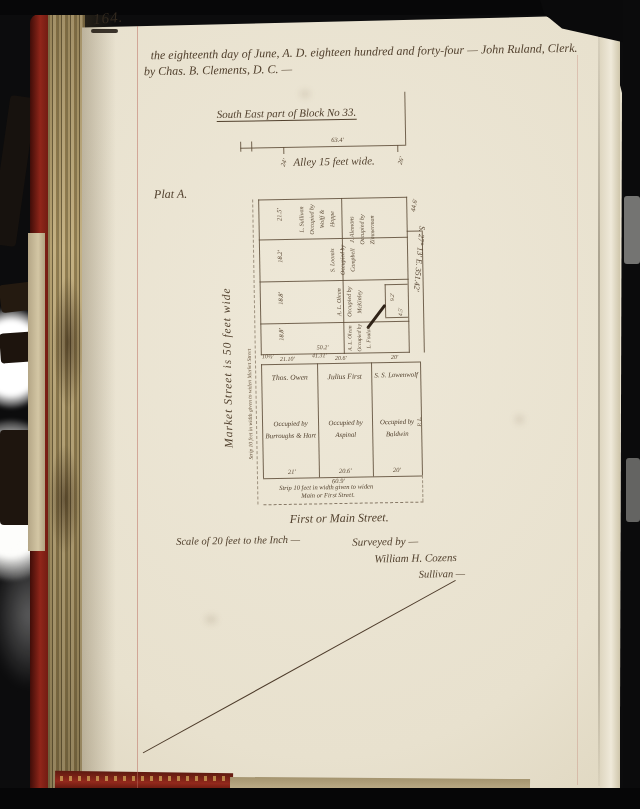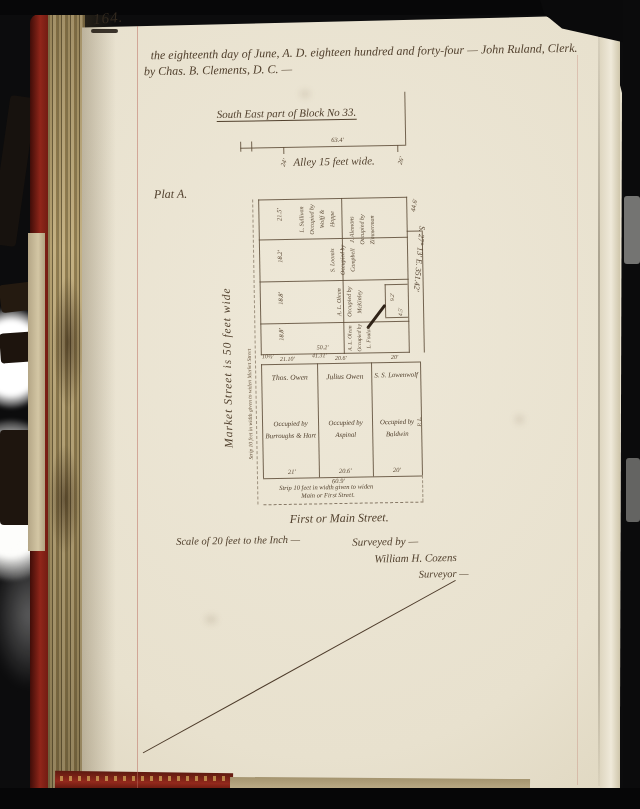--- a/index.html
+++ b/index.html
@@ -185,21 +185,21 @@
     <div class="meas" style="left:392px;top:355px;font-size:6px;">20'</div>
 
     <div class="ln" style="left:262px;top:363px;width:159px;height:1px;"></div>
     <div class="ln" style="left:262px;top:477px;width:159px;height:1px;"></div>
     <div class="ln" style="left:262px;top:363px;width:1px;height:114px;"></div>
     <div class="ln" style="left:318px;top:363px;width:1px;height:114px;"></div>
     <div class="ln" style="left:372px;top:363px;width:1px;height:114px;"></div>
     <div class="ln" style="left:421px;top:363px;width:1px;height:114px;"></div>
 
     <div class="ink lotname" style="left:263px;top:372px;width:55px;">Thos. Owen</div>
-    <div class="ink lotname" style="left:319px;top:372px;width:53px;">Julius Owen</div>
+    <div class="ink lotname" style="left:319px;top:372px;width:53px;">Julius First</div>
     <div class="ink lotname" style="left:373px;top:372px;width:48px;font-size:6.8px;">S. S. Lowenwolf</div>
 
     <div class="ink occ" style="left:263px;top:417px;width:55px;">
       <div>Occupied by</div>
       <div>Burroughs &amp; Hart</div>
     </div>
     <div class="ink occ" style="left:319px;top:417px;width:53px;">
       <div>Occupied by</div>
       <div>Aspinal</div>
     </div>
@@ -216,18 +216,18 @@
 
     <div class="dash-h" style="left:262px;top:503px;width:160px;"></div>
     <div class="dash-v" style="left:421px;top:477px;height:26px;"></div>
     <div class="ink" style="left:278px;top:483px;font-size:6.5px;">Strip 10 feet in width given to widen</div>
     <div class="ink" style="left:300px;top:491px;font-size:6.5px;">Main or First Street.</div>
 
     <div class="ink" style="left:288px;top:511px;font-size:12px;">First or Main Street.</div>
     <div class="ink" style="left:174px;top:533px;font-size:10.5px;">Scale of 20 feet to the Inch —</div>
     <div class="ink" style="left:350px;top:536px;font-size:11px;">Surveyed by —</div>
     <div class="ink" style="left:372px;top:553px;font-size:11px;">William H. Cozens</div>
-    <div class="ink" style="left:416px;top:570px;font-size:10.5px;">Surveyor —</div>
+    <div class="ink" style="left:416px;top:570px;font-size:10.5px;">Sullivan —</div>
 
     <div style="position:absolute;left:137px;top:749px;width:357px;height:1px;background:#4e3c2b;
                 transform:rotate(-27.9deg);transform-origin:0 0;"></div>
   </div>
 </div>
 
 </body></html>

